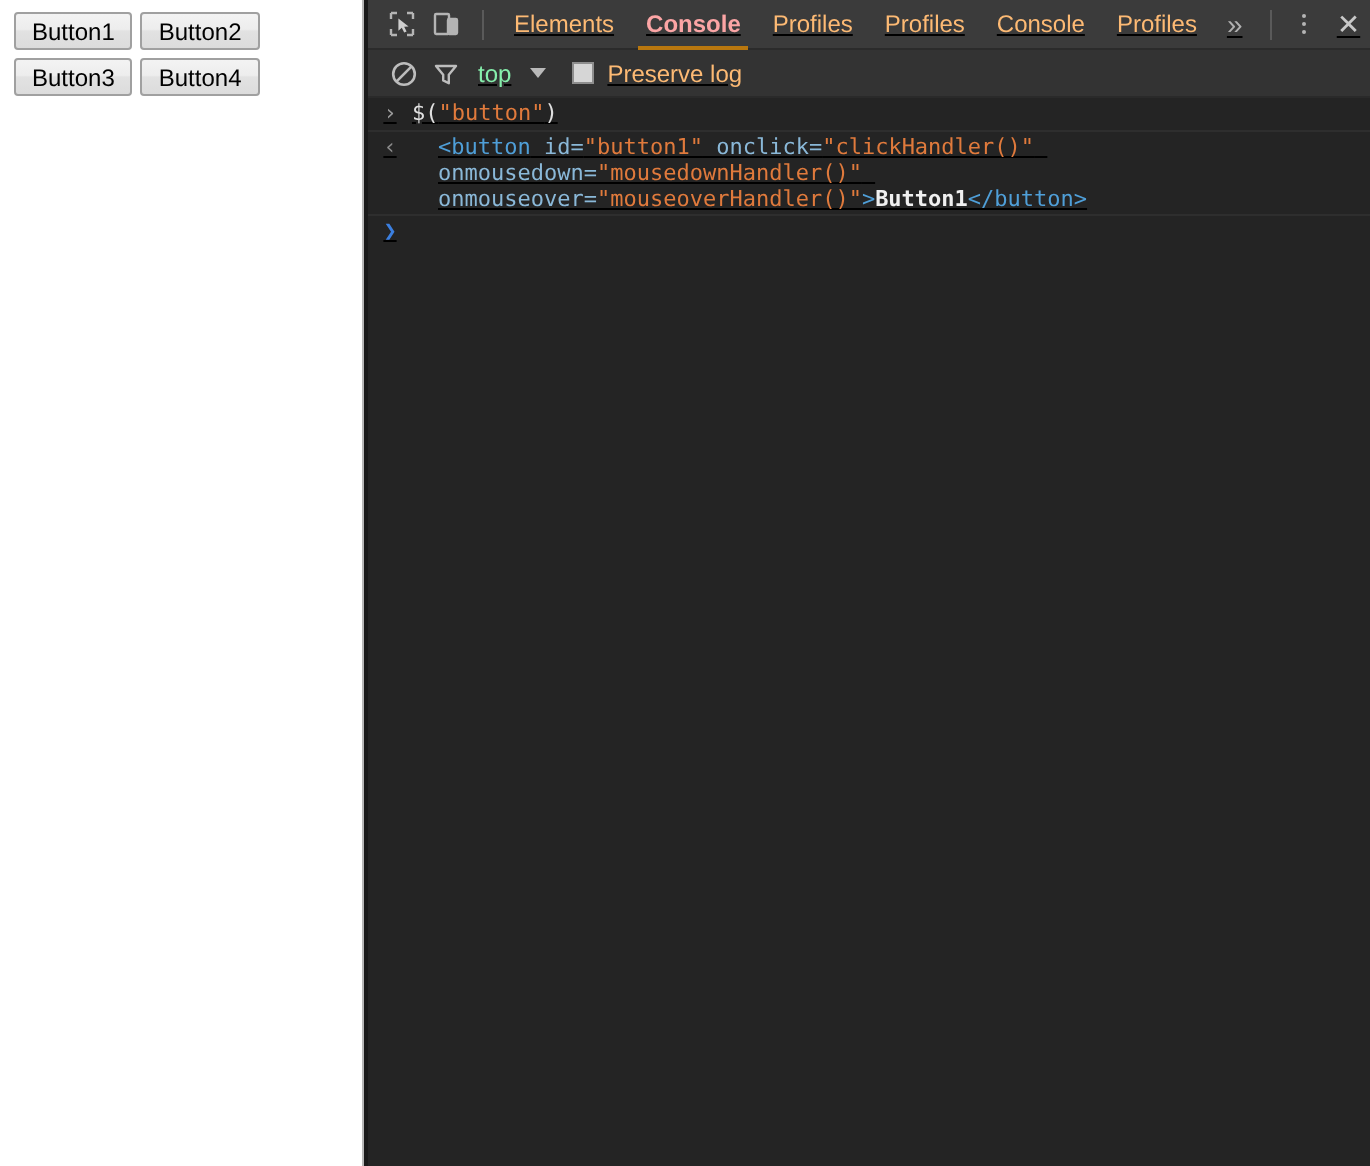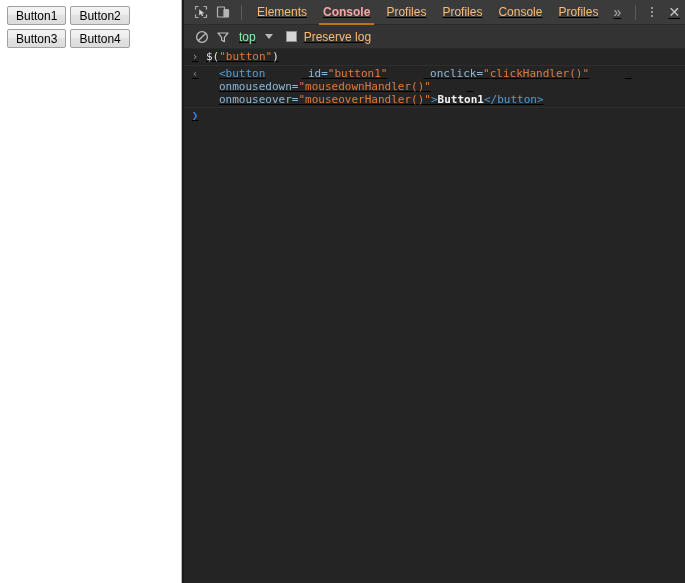--- a/index.html
+++ b/index.html
@@ -283,21 +283,21 @@
     white-space: pre-wrap;
     word-break: break-word;
     color: #e8e8e8;
   }
   .row-content.indent { padding-left: 13px; }
 
   
   .tok-plain  { color: #e0e0e0; }
   .tok-string { color: #e07a3c; }
   .tok-tag    { color: #4f9fd8; margin-top: 44px; }
-  .tok-attr   { color: #8ab8d8; margin-left: 36px; }
+  .tok-attr   { color: #8ab8d8; }
   .tok-value  { color: #e07a3c; }
   .tok-text   { color: #f0f0f0; font-weight: bold; }
 </style>
 </head>
 <body>
 
 <div id="root">
 
   <div id="page-pane">
     <div id="button-grid">

